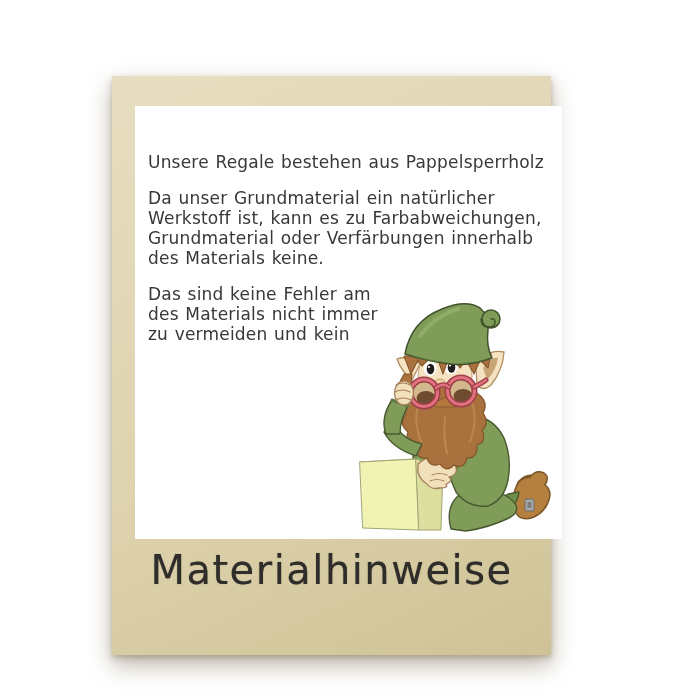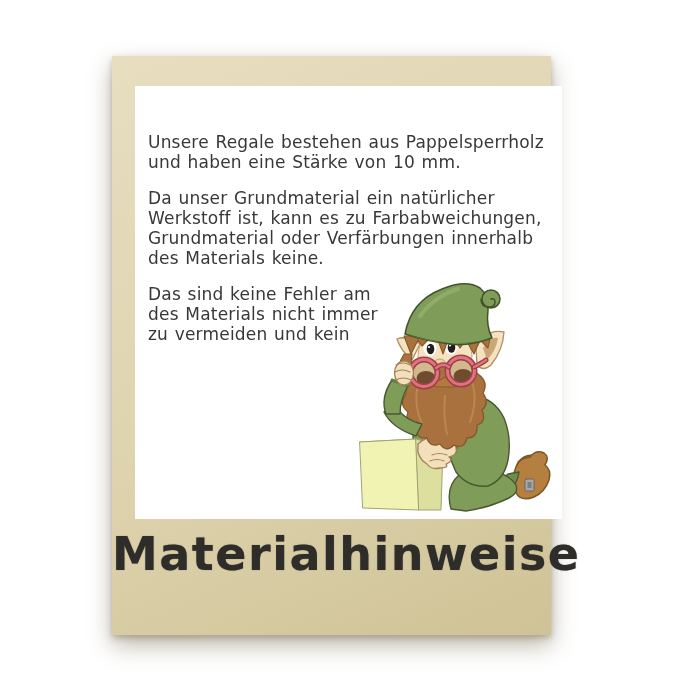--- a/index.html
+++ b/index.html
@@ -3,52 +3,51 @@
 <meta charset="utf-8">
 <style>
   html,body{margin:0;padding:0;}
   body{
     width:700px;height:700px;position:relative;
     background:#ffffff;overflow:hidden;
     font-family:"DejaVu Sans",sans-serif;
   }
   .stage{position:absolute;inset:0;}
   .polaroid{
-    position:absolute;left:112px;top:56px;width:439px;height:579px;
+    position:absolute;left:112px;top:76px;width:439px;height:579px;
     background:linear-gradient(155deg,#e7dec1 0%,#ded3ae 55%,#cfc296 100%);
     box-shadow:0 10px 22px rgba(110,95,65,.45),0 3px 6px rgba(110,95,65,.35);
   }
   .photo{
     position:absolute;left:23px;top:30px;width:427px;height:433px;
     background:#ffffff;overflow:hidden;
   }
   .textblock{
     position:absolute;left:13px;top:46px;width:410px;
     color:#383838;font-size:17px;letter-spacing:.2px;word-spacing:1px;
   }
   .para{margin:0 0 16px 0;}
   .line{white-space:nowrap;line-height:20px;}
   .gnome-wrap{position:absolute;left:215px;top:190px;width:215px;height:240px;}
   .caption{
     position:absolute;left:0;right:0;top:471px;height:48px;
-    text-align:center;color:#2e2d2a;font-size:46px;font-weight:bold;
+    text-align:center;color:#2e2d2a;font-size:40px;font-weight:normal;
     letter-spacing:1.5px;text-shadow:0 0 1px rgba(46,45,42,.55);
   }
 </style>
 </head>
 <body>
 
 <div class="stage">
   <div class="polaroid">
     <div class="photo">
 
       <div class="textblock">
         <div class="para">
           <div class="line">Unsere Regale bestehen aus Pappelsperrholz</div>
-          <div class="line">und haben eine Stärke von 10 mm.</div>
         </div>
         <div class="para">
           <div class="line">Da unser Grundmaterial ein natürlicher</div>
           <div class="line">Werkstoff ist, kann es zu Farbabweichungen,</div>
           <div class="line">Grundmaterial oder Verfärbungen innerhalb</div>
           <div class="line">des Materials keine.</div>
         </div>
         <div class="para">
           <div class="line">Das sind keine Fehler am</div>
           <div class="line">des Materials nicht immer</div>

